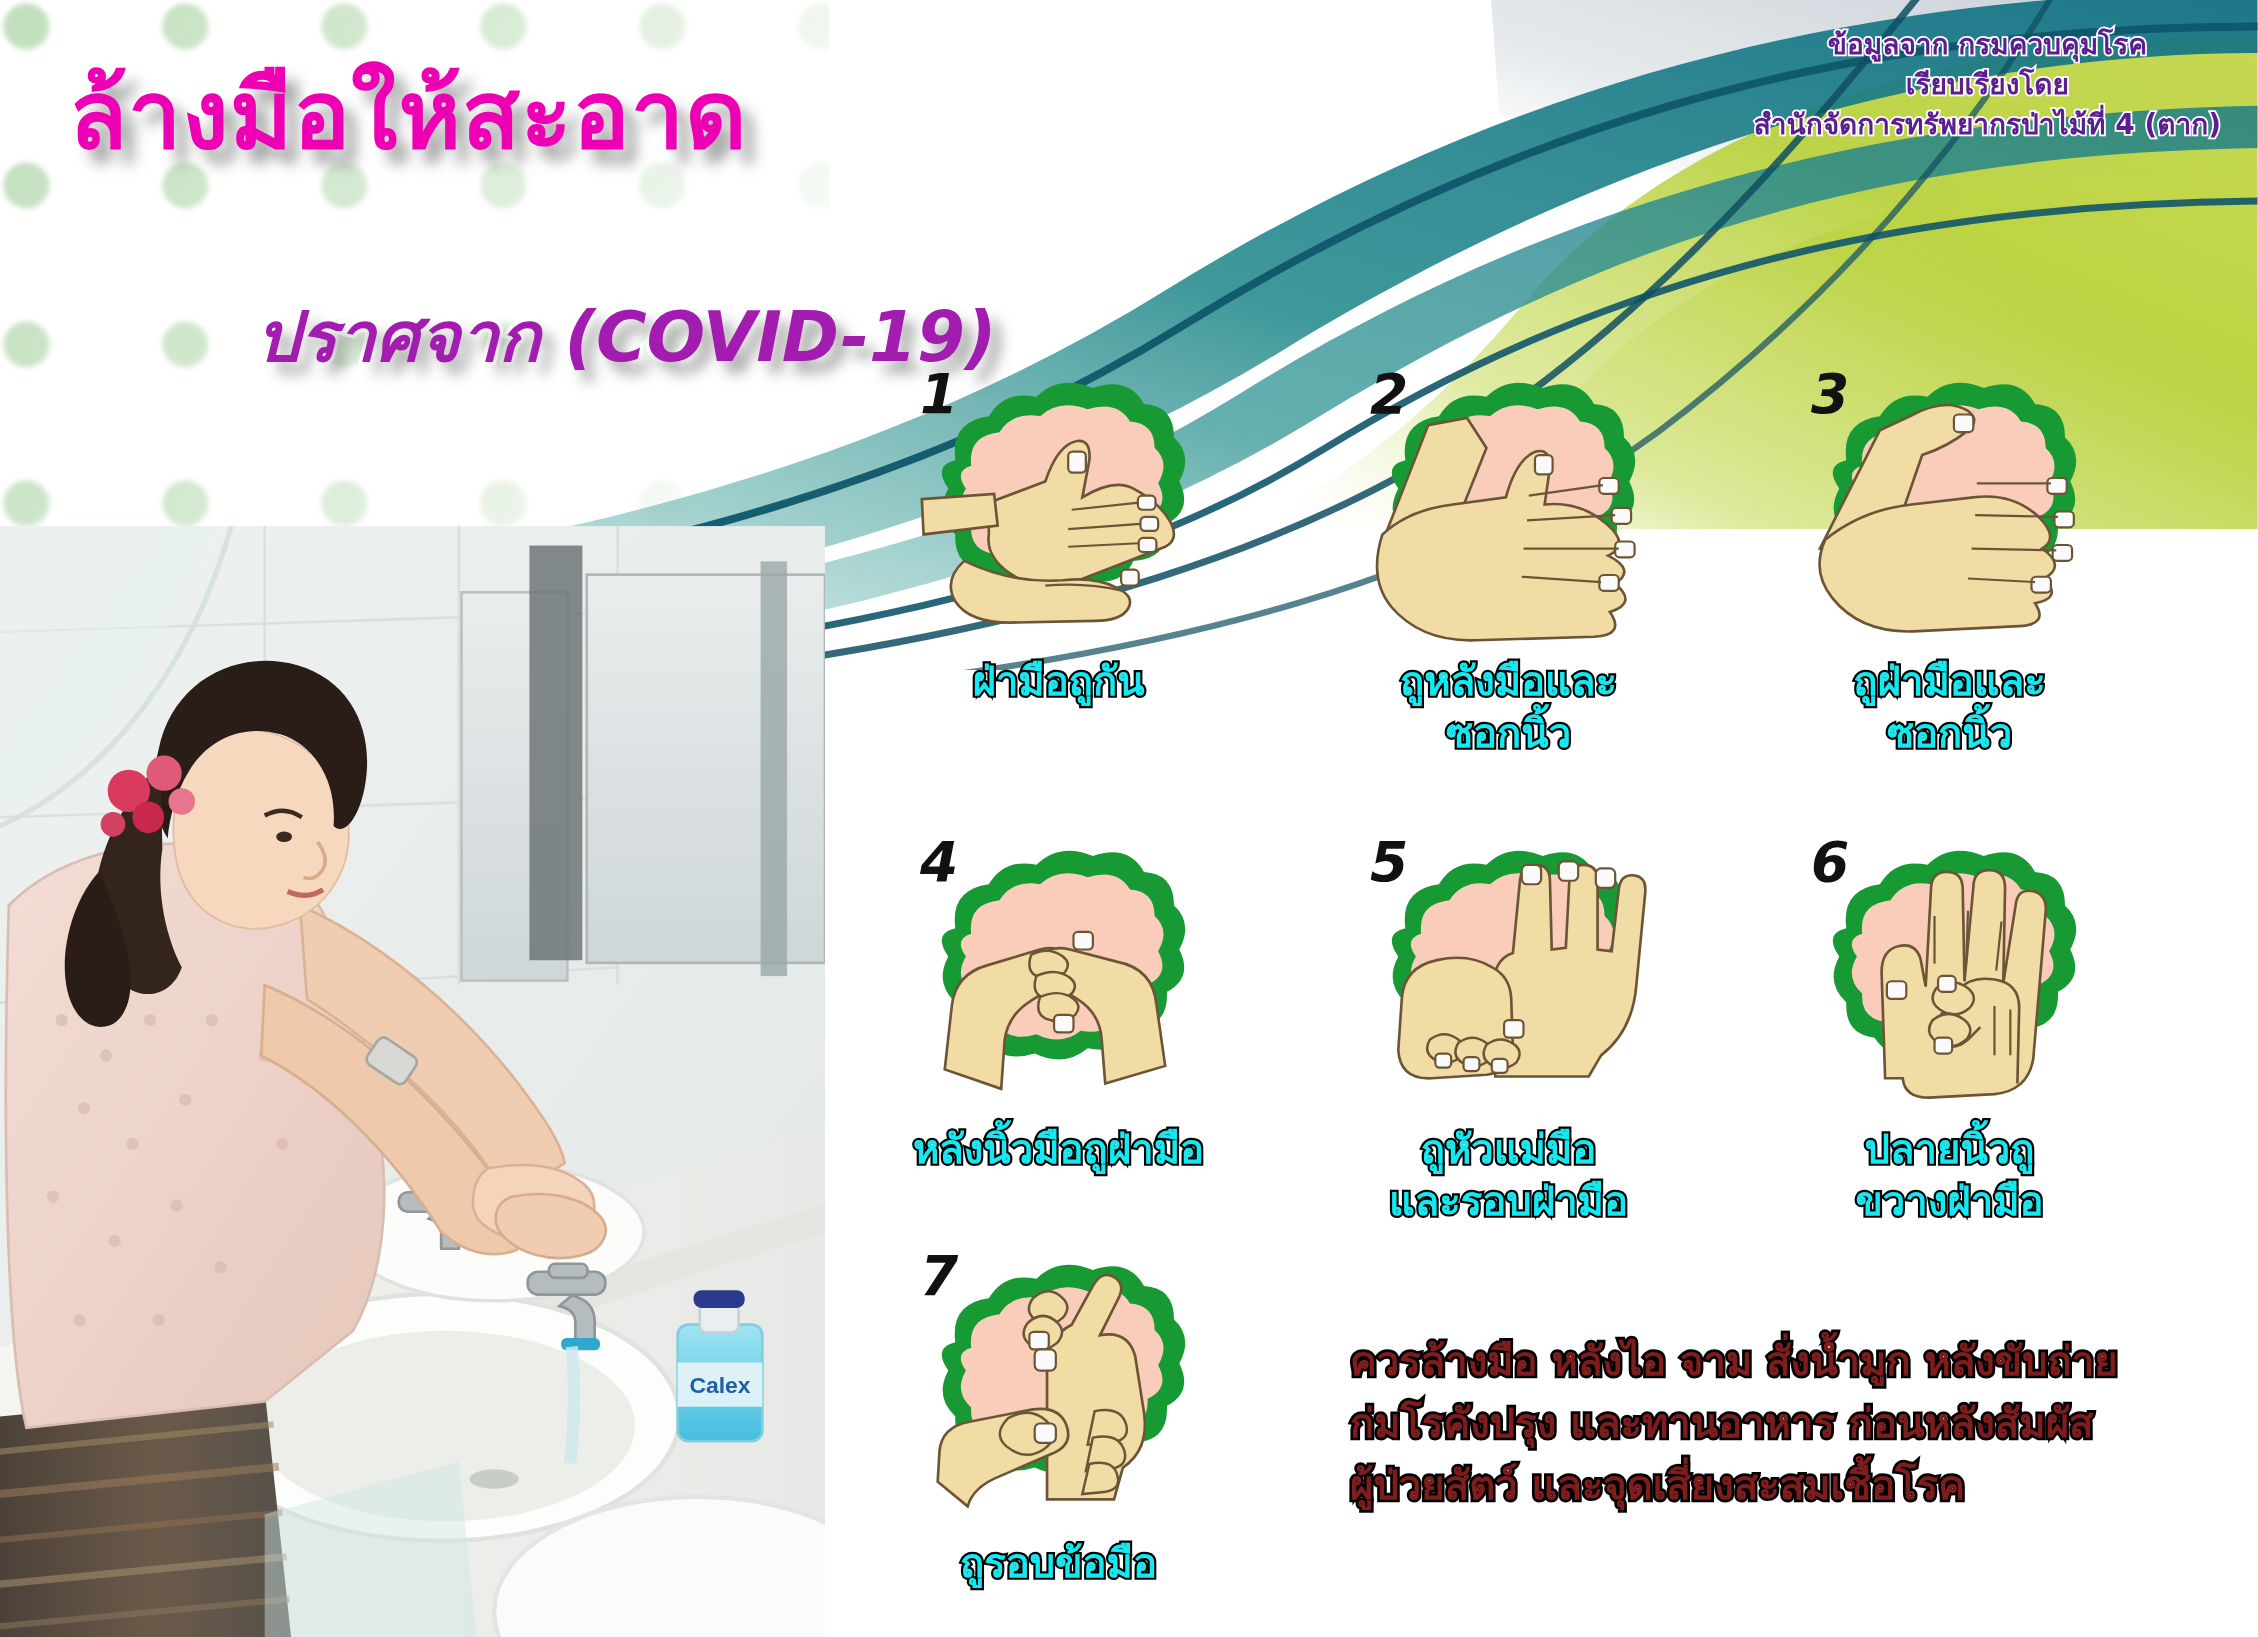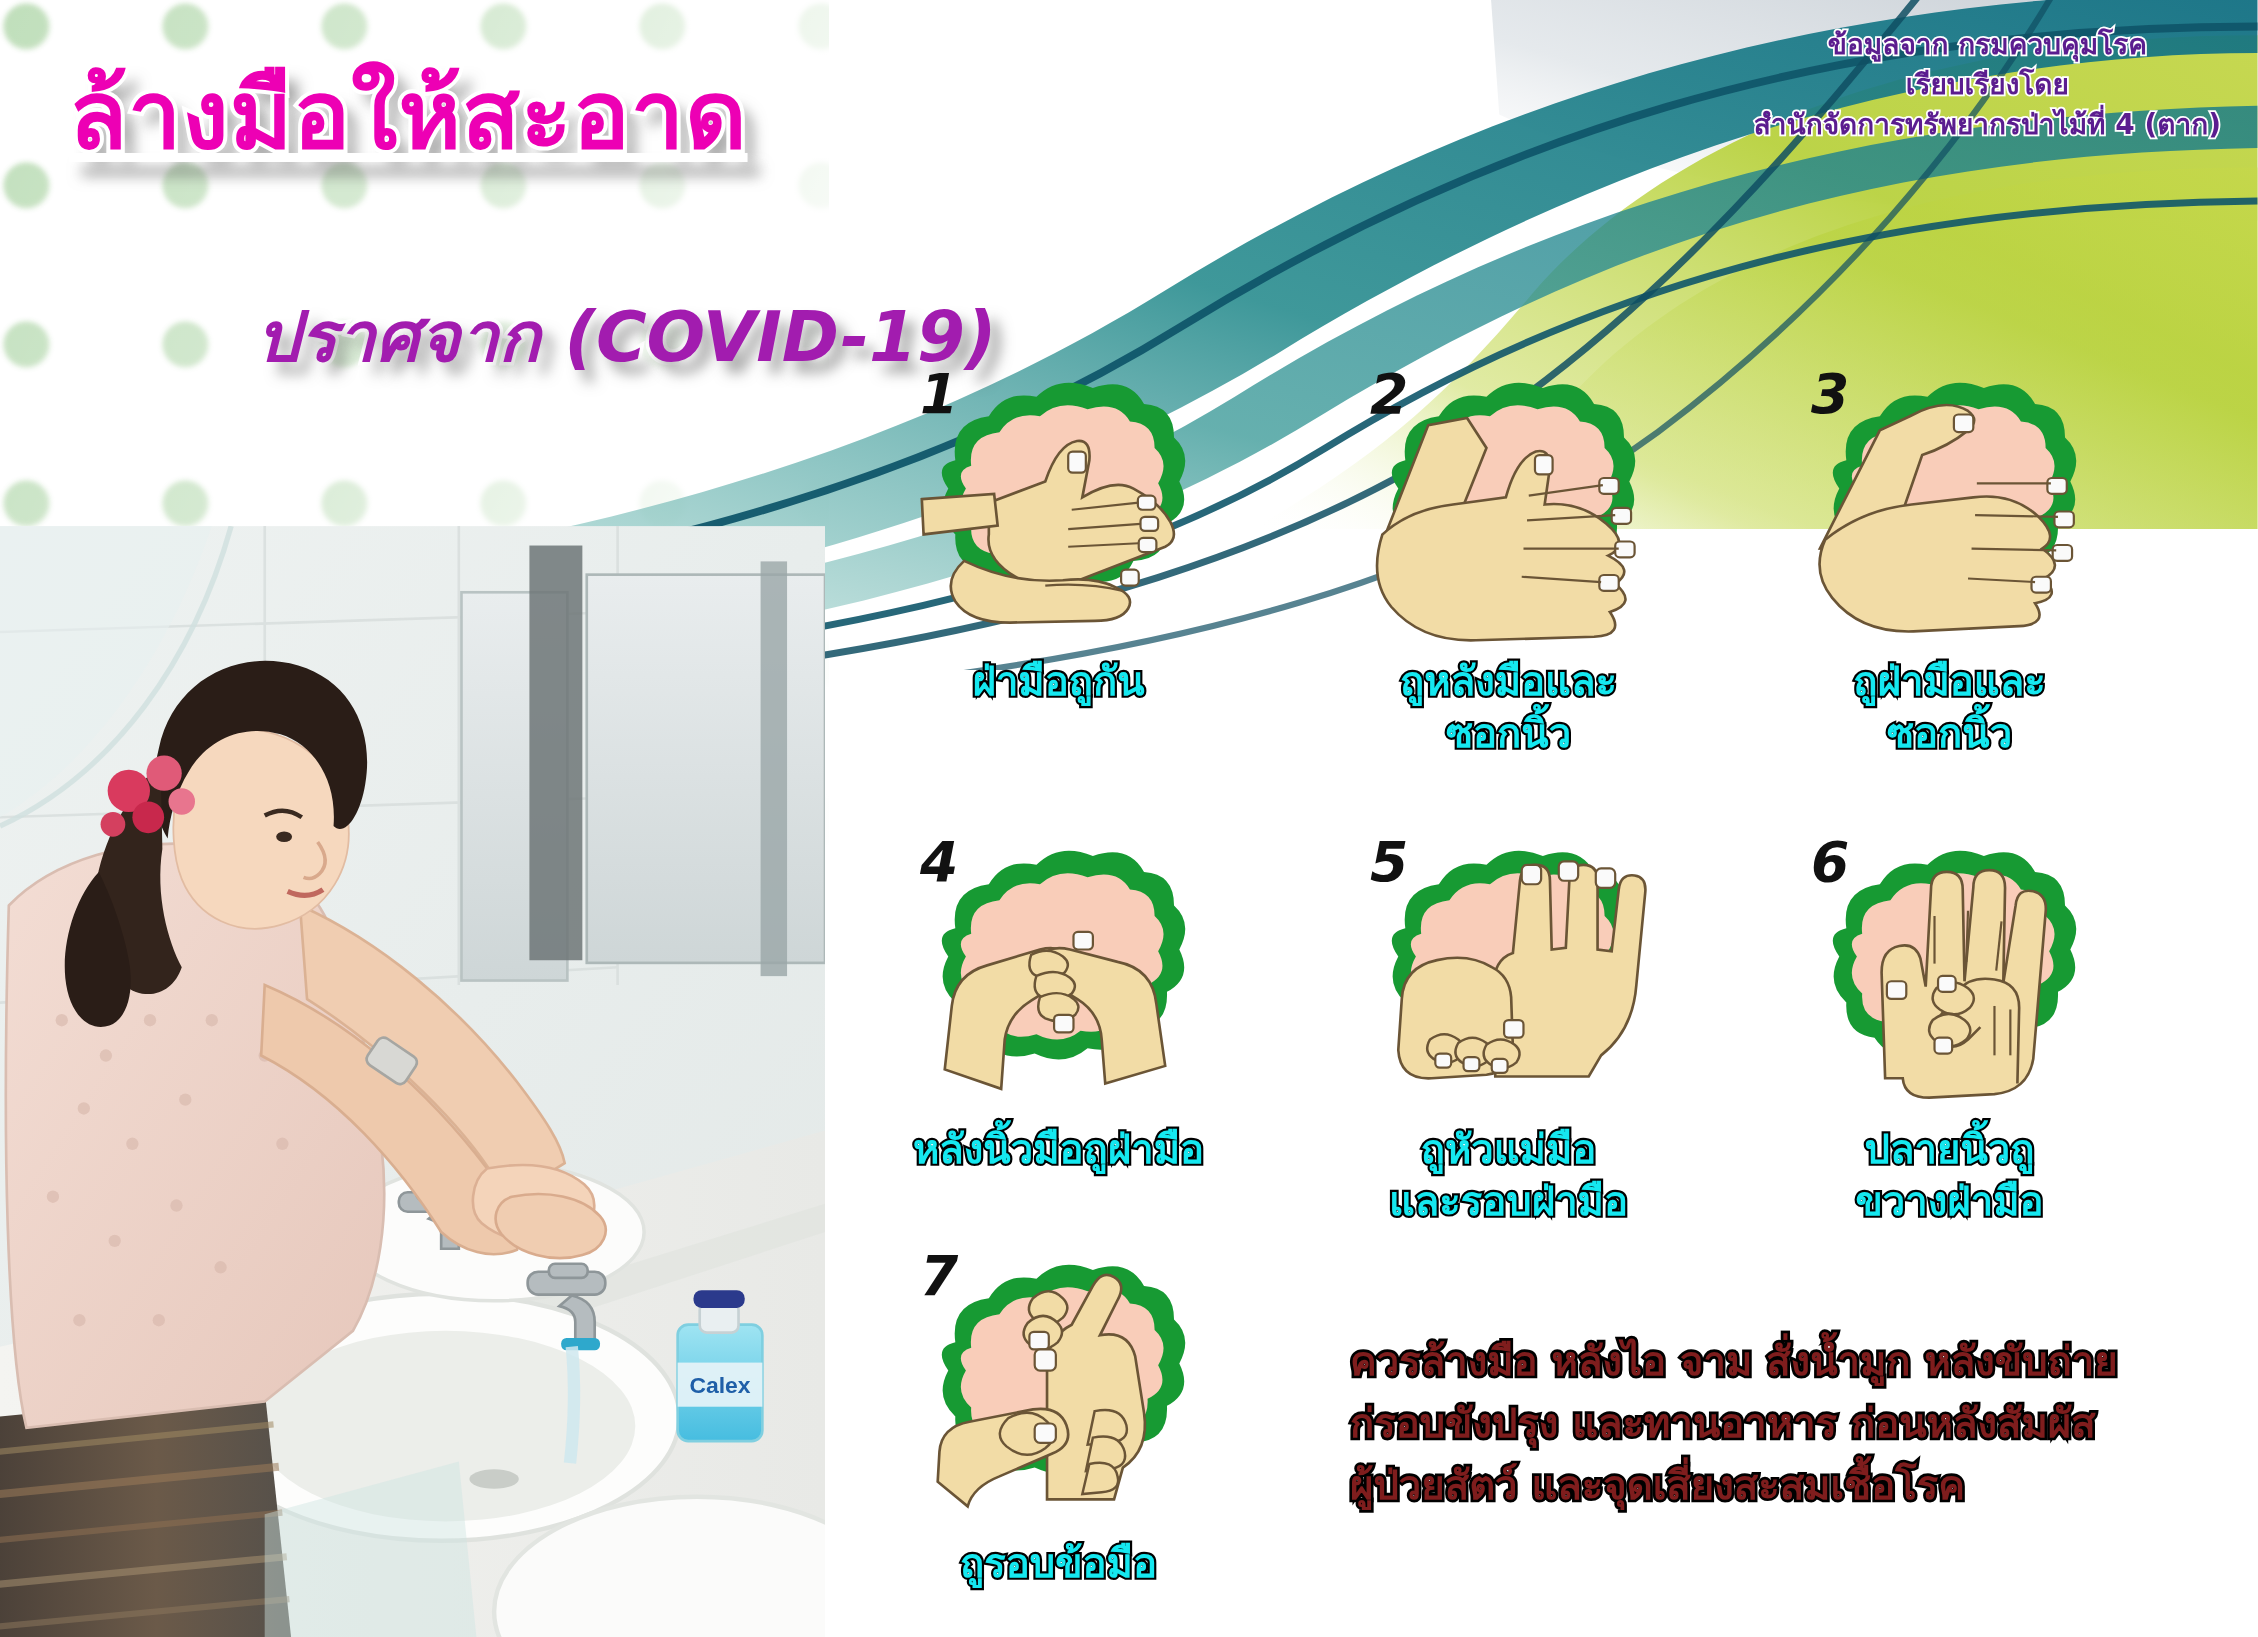--- a/index.html
+++ b/index.html
@@ -39,21 +39,20 @@
   
   .title-main{
     position:absolute;left:69px;top:62px;
     font-size:95px;font-weight:bold;letter-spacing:0.9px;
     color:#ed00b4;
     line-height:1.12;
     -webkit-text-stroke:8px #ffffff;
     paint-order:stroke fill;
     text-shadow:12.4px 14px 14px rgba(90,90,90,.55);
     white-space:nowrap;
-    text-decoration:underline;
   }
   .title-sub{
     position:absolute;left:256px;top:282px;
     font-size:69px;font-weight:bold;font-style:italic;
     color:#a21caf;
     -webkit-text-stroke:7px #ffffff;
     paint-order:stroke fill;
     text-shadow:10.6px 12.4px 12.4px rgba(90,90,90,.5);
     white-space:nowrap;
   }
@@ -610,18 +609,18 @@
       </div>
       <div class="caption">
         <span>ถูรอบข้อมือ</span>
       </div>
     </div>
 
   </div>
 
   <div class="advisory">
     <span>ควรล้างมือ หลังไอ จาม สั่งน้ำมูก หลังขับถ่าย</span>
-    <span>ก่รอบขังปรุง และทานอาหาร ก่อนหลังสัมผัส</span>
+    <span>ก่มโรคังปรุง และทานอาหาร ก่อนหลังสัมผัส</span>
     <span>ผู้ป่วยสัตว์ และจุดเสี่ยงสะสมเชื้อโรค</span>
   </div>
 
 </div>
 
 
 </body></html>

